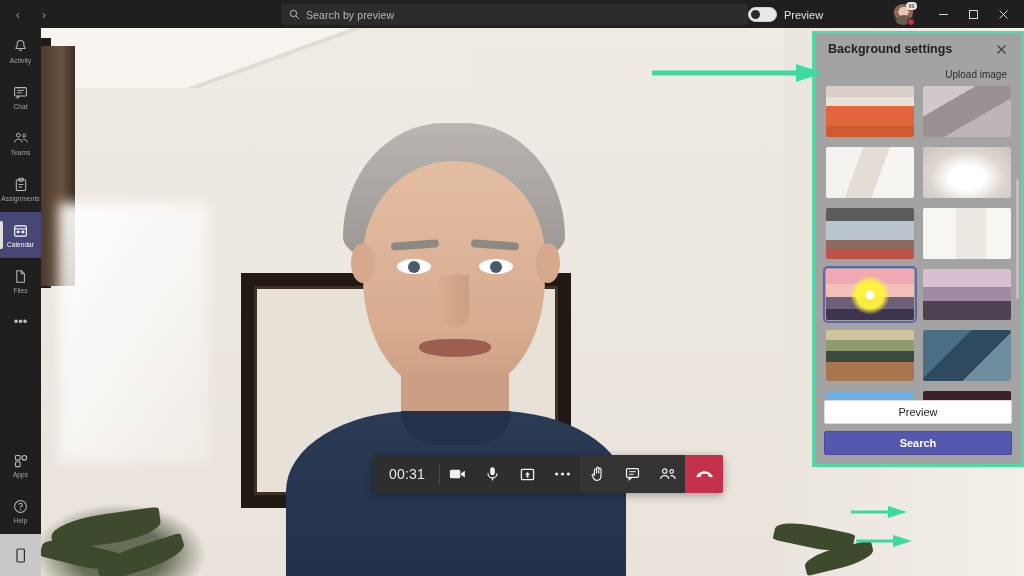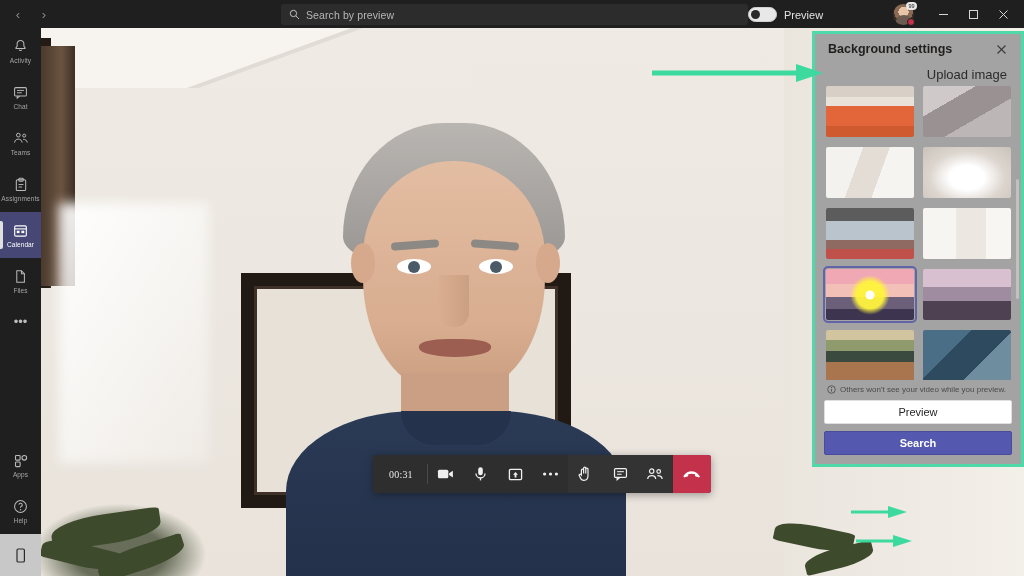--- a/index.html
+++ b/index.html
@@ -174,22 +174,22 @@
   .plant-r{ position:absolute; right:120px; bottom:0; width:150px; height:72px; }
   .leaf{ position:absolute; background:#3e4a2c; border-radius:50% 8% 50% 8%; }
 
   
   .callbar{
     position:absolute; left:332px; top:427px; height:38px;
     background:#2e2e2e; border-radius:3px; display:flex; align-items:center;
     box-shadow:0 2px 8px rgba(0,0,0,.35);
   }
   .cb-timer{
-    color:#e9e9e9; font-size:10px; padding:0 14px 0 16px; letter-spacing:.2px;
-    border-right:1px solid #4a4a4a; height:20px; display:flex; align-items:center;font-family:Liberation Serif, serif;
+    color:#e9e9e9; font-size:14px; padding:0 14px 0 16px; letter-spacing:.2px;
+    border-right:1px solid #4a4a4a; height:20px; display:flex; align-items:center;
   }
   .cb-btn{
     width:35px; height:38px; display:flex; align-items:center; justify-content:center;
     color:#f0f0f0; cursor:pointer;
   }
   .cb-group2{ display:flex; align-items:center; background:#333333; height:38px; }
   .cb-hang{
     width:38px; height:38px; background:#c4314b; display:flex; align-items:center;
     justify-content:center; cursor:pointer; border-radius:0 3px 3px 0;
   }
@@ -199,21 +199,21 @@
     position:absolute; left:812px; top:31px; width:212px; height:436px;
     background:#a3a3a3; border:3px solid #4fd8a8; display:flex; flex-direction:column;
   }
   .bg-head{
     height:30px; display:flex; align-items:center; justify-content:space-between;
     padding:0 12px 0 13px; flex:none;
   }
   .bg-title{ font-size:12.5px; font-weight:bold; color:#201f1e; }
   .bg-close{ width:16px; height:16px; display:flex; align-items:center; justify-content:center; color:#3b3a39; cursor:pointer; font-size:12px; }
   .bg-upload-row{ height:20px; display:flex; align-items:center; justify-content:flex-end; padding-right:14px; flex:none; }
-  .bg-upload{ font-size:13px; color:#2b2b2b; cursor:pointer; }
+  .bg-upload{ font-size:10px; color:#2b2b2b; cursor:pointer; }
 
   .bg-scroll{
     flex:1; overflow:hidden; position:relative; padding:0 10px 0 11px;
   }
   .thumbgrid{
     display:grid; grid-template-columns:1fr 1fr; gap:10px 9px;
     margin-top:2px;
   }
   .thumb{
     height:51px; border-radius:2px; overflow:hidden; position:relative; cursor:pointer;
@@ -551,28 +551,20 @@
         <div class="thumb" style="background:linear-gradient(135deg,#4a6e85 0 35%,#2d4a5e 35% 65%,#6e8ea0 65% 100%);"></div>
 
         <div class="thumb" style="background:linear-gradient(to bottom,#6fb0e0 0 24%,#4f8a3a 24% 62%,#6aa84f 62% 100%);"></div>
 
         <div class="thumb" style="background:linear-gradient(to bottom,#3a2028 0 28%,#b8502a 28% 58%,#e08a3a 58% 74%,#2e1a20 74% 100%);"></div>
       </div>
       <div class="scroll-thumb"></div>
     </div>
 
     <div class="bg-footer">
-      <div class="bg-note">
-        <svg width="9" height="9" viewBox="0 0 10 10">
-          <circle cx="5" cy="5" r="4.2" fill="none" stroke="#4a4a4a" stroke-width=".9"></circle>
-          <line x1="5" y1="4.3" x2="5" y2="7.4" stroke="#4a4a4a" stroke-width=".9"></line>
-          <circle cx="5" cy="2.8" r=".6" fill="#4a4a4a"></circle>
-        </svg>
-        <span>Others won't see your video while you preview.</span>
-      </div>
       <div class="btn-preview">Preview</div>
       <div class="btn-apply">Search</div>
     </div>
   </div>
 
   <svg class="anno anno-top" width="175" height="22" viewBox="0 0 175 22">
     <line x1="2" y1="11" x2="148" y2="11" stroke="#3ddaa0" stroke-width="5"></line>
     <path d="M146 2 L173 11 L146 20 Z" fill="#3ddaa0"></path>
   </svg>
 

